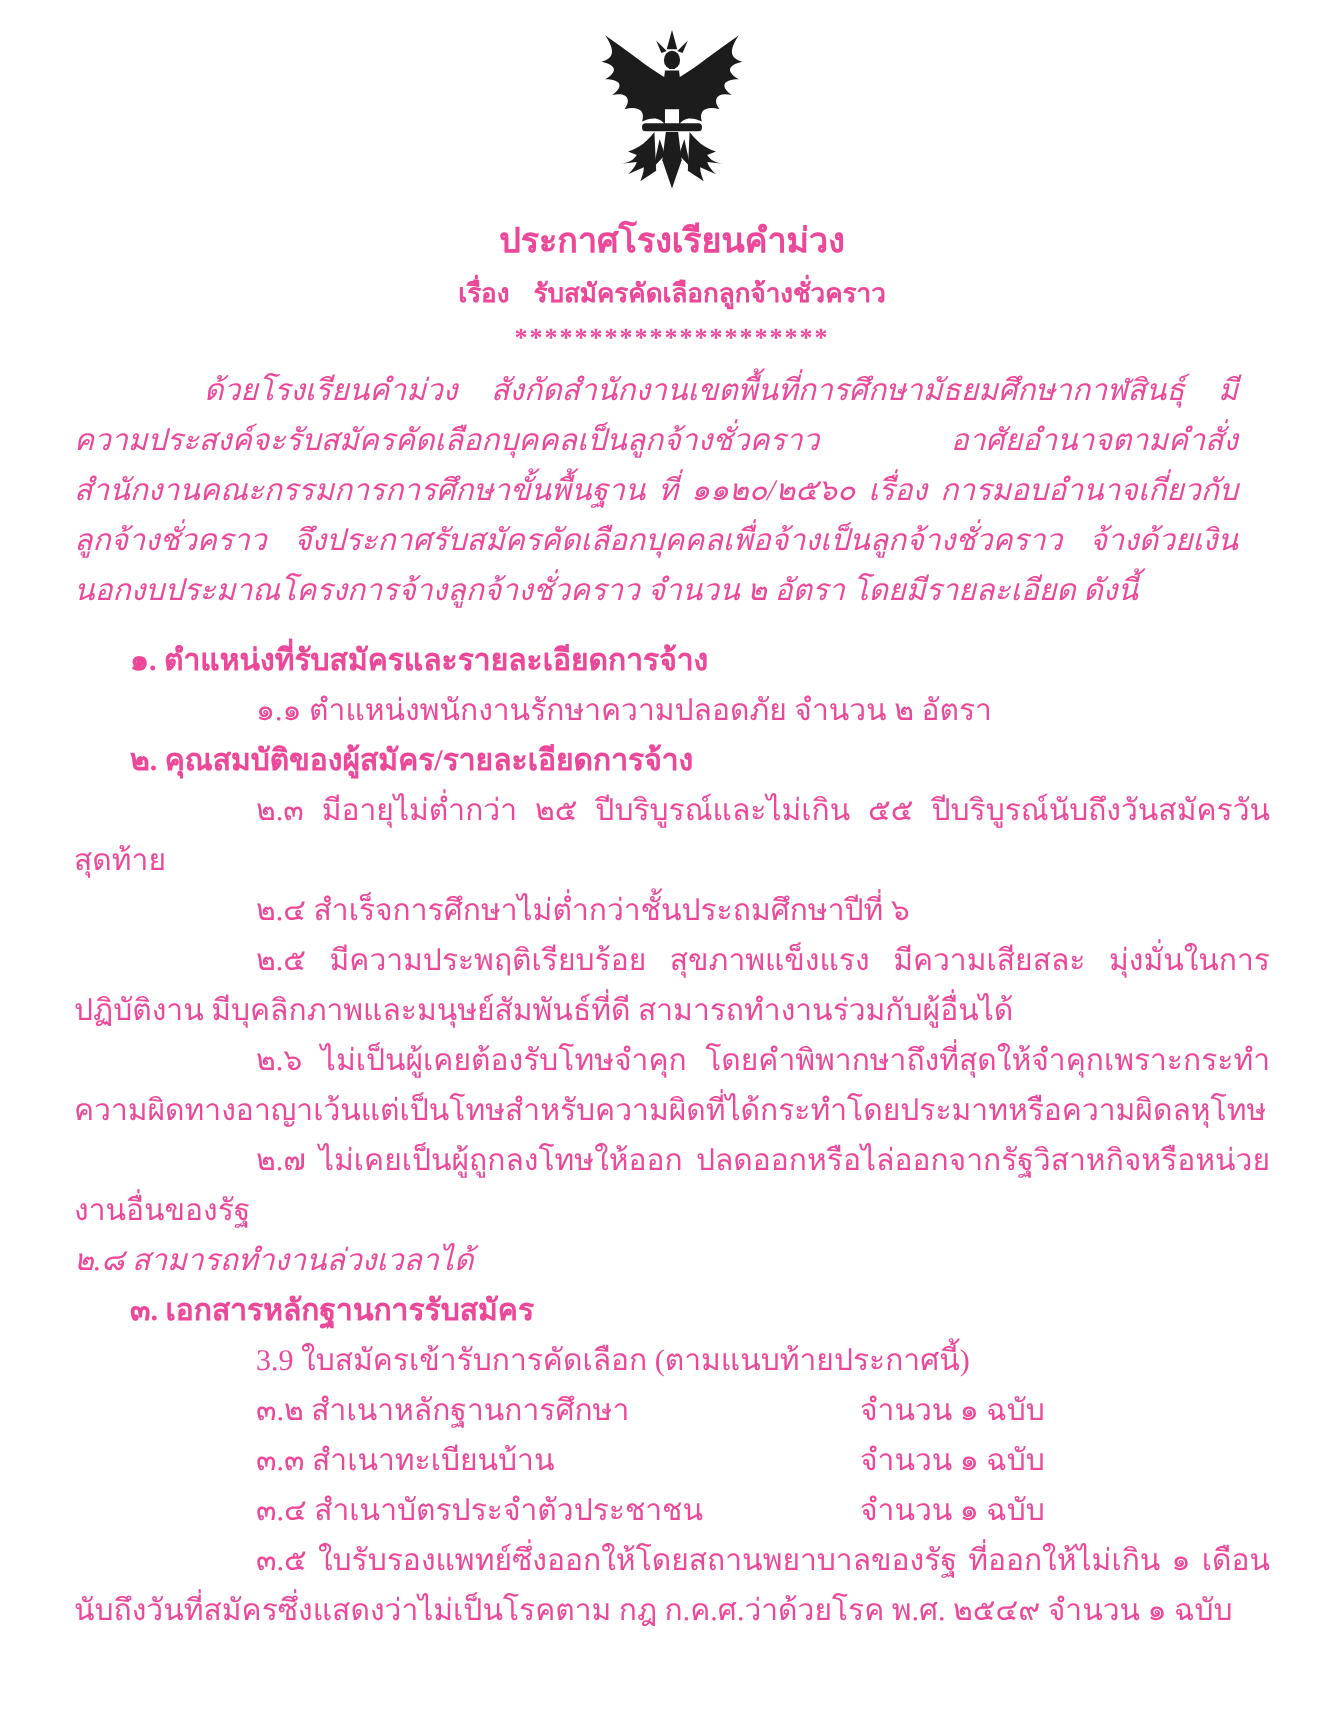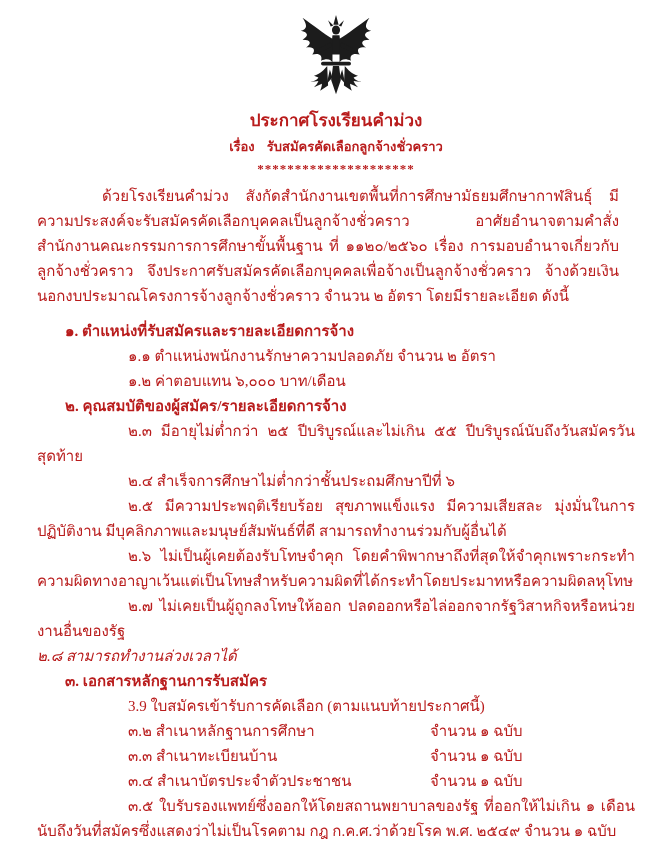--- a/index.html
+++ b/index.html
@@ -2,21 +2,21 @@
 <html lang="th"><head>
 <meta charset="utf-8">
 <style>
   html,body{margin:0;padding:0;background:#ffffff;}
   .page{
     position:relative;
     width:672px;height:868px;
     box-sizing:border-box;
     padding:14px 37px 0 37px;
     background:#ffffff;
-    color:#b91c1c;
+    color:#ec4899;
     font-family:"Liberation Serif","DejaVu Sans",sans-serif;
     font-size:15px;
     line-height:25px;
     overflow:hidden;
   }
   .emblem{
     display:flex;justify-content:center;align-items:center;
     margin:0 auto 4px auto;height:90px;
   }
   .title{
@@ -27,20 +27,21 @@
     display:flex;justify-content:center;gap:12px;
   }
   .divider{
     text-align:center;font-weight:700;font-size:13px;letter-spacing:1px;
     line-height:18px;margin-bottom:6px;
   }
   .intro{
     margin:6px 16px 0 0;
     text-indent:65px;
     text-align:justify;
+    font-style:italic;
   }
   .sec{
     margin:0;padding-left:28px;
     font-size:15px;font-weight:700;line-height:25px;
   }
   .sec.mt{margin-top:10px;}
   .item{
     margin:0;
     text-indent:91px;
     text-align:justify;
@@ -98,21 +99,20 @@
     <span>เรื่อง</span>
     <span>รับสมัครคัดเลือกลูกจ้างชั่วคราว</span>
   </div>
 
   <div class="divider">*********************</div>
 
   <p class="intro">ด้วยโรงเรียนคำม่วง สังกัดสำนักงานเขตพื้นที่การศึกษามัธยมศึกษากาฬสินธุ์ มีความประสงค์จะรับสมัครคัดเลือกบุคคลเป็นลูกจ้างชั่วคราว อาศัยอำนาจตามคำสั่งสำนักงานคณะกรรมการการศึกษาขั้นพื้นฐาน ที่ ๑๑๒๐/๒๕๖๐ เรื่อง การมอบอำนาจเกี่ยวกับลูกจ้างชั่วคราว จึงประกาศรับสมัครคัดเลือกบุคคลเพื่อจ้างเป็นลูกจ้างชั่วคราว จ้างด้วยเงินนอกงบประมาณโครงการจ้างลูกจ้างชั่วคราว จำนวน ๒ อัตรา โดยมีรายละเอียด ดังนี้</p>
 
   <h2 class="sec mt">๑. ตำแหน่งที่รับสมัครและรายละเอียดการจ้าง</h2>
   <p class="item">๑.๑ ตำแหน่งพนักงานรักษาความปลอดภัย จำนวน ๒ อัตรา</p>
-  <p class="item">๑.๒ ค่าตอบแทน ๖,๐๐๐ บาท/เดือน</p>
 
   <h2 class="sec">๒. คุณสมบัติของผู้สมัคร/รายละเอียดการจ้าง</h2>
   <p class="item">๒.๓ มีอายุไม่ต่ำกว่า ๒๕ ปีบริบูรณ์และไม่เกิน ๕๕  ปีบริบูรณ์นับถึงวันสมัครวันสุดท้าย</p>
   <p class="item">๒.๔ สำเร็จการศึกษาไม่ต่ำกว่าชั้นประถมศึกษาปีที่ ๖</p>
   <p class="item">๒.๕ มีความประพฤติเรียบร้อย สุขภาพแข็งแรง มีความเสียสละ มุ่งมั่นในการปฏิบัติงาน มีบุคลิกภาพและมนุษย์สัมพันธ์ที่ดี สามารถทำงานร่วมกับผู้อื่นได้</p>
   <p class="item">๒.๖ ไม่เป็นผู้เคยต้องรับโทษจำคุก โดยคำพิพากษาถึงที่สุดให้จำคุกเพราะกระทำความผิดทางอาญาเว้นแต่เป็นโทษสำหรับความผิดที่ได้กระทำโดยประมาทหรือความผิดลหุโทษ</p>
   <p class="item">๒.๗ ไม่เคยเป็นผู้ถูกลงโทษให้ออก ปลดออกหรือไล่ออกจากรัฐวิสาหกิจหรือหน่วยงานอื่นของรัฐ</p>
   <p class="item flush">๒.๘ สามารถทำงานล่วงเวลาได้</p>
 
   <h2 class="sec">๓. เอกสารหลักฐานการรับสมัคร</h2>

